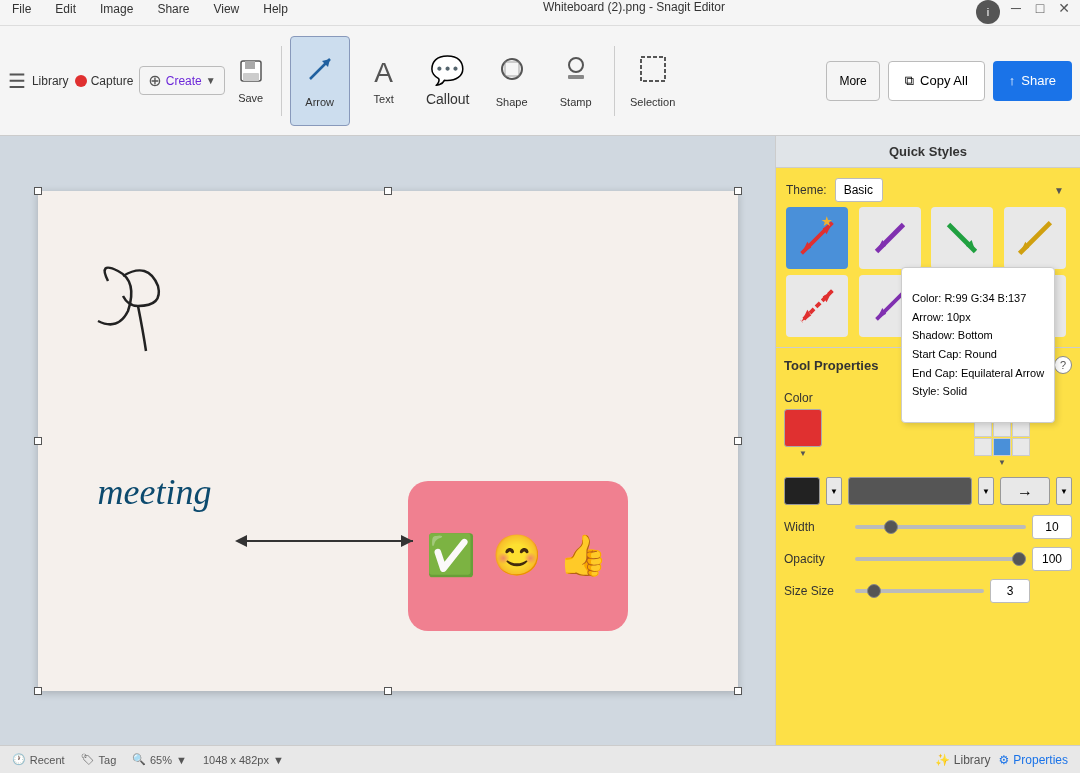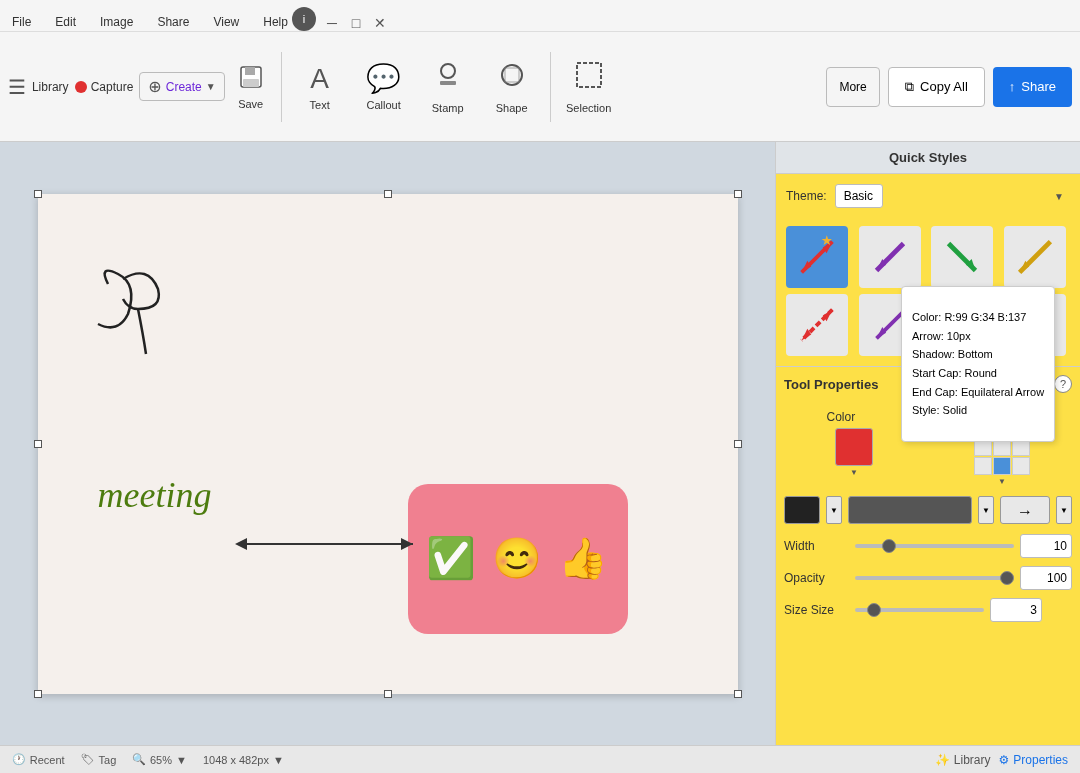--- a/index.html
+++ b/index.html
@@ -1,19 +1,19 @@
 <!DOCTYPE html>
 <html><head>
   <meta charset="utf-8">
   <style>
     * { box-sizing: border-box; margin: 0; padding: 0; }
     body { font-family: 'Segoe UI', Arial, sans-serif; font-size: 12px; background: #f0f0f0; width: 1080px; height: 773px; overflow: hidden; display: flex; flex-direction: column; }
 
     
-    .title-bar { background: #f5f5f5; height: 32px; display: flex; align-items: flex-end; padding: 0 8px; border-bottom: 1px solid #ddd; flex-shrink: 0; }
+    .title-bar { background: #f5f5f5; height: 26px; display: flex; align-items: flex-start; padding: 0 8px; border-bottom: 1px solid #ddd; flex-shrink: 0; }
     .title-bar-menu { display: flex; gap: 16px; font-size: 12px; color: #333; }
     .title-bar-menu span { cursor: pointer; padding: 2px 4px; }
     .title-bar-title { flex: 1; text-align: center; font-size: 12px; color: #333; }
     .title-bar-controls { display: flex; gap: 8px; }
     .title-bar-controls span { width: 16px; height: 16px; display: flex; align-items: center; justify-content: center; cursor: pointer; font-size: 14px; color: #555; }
     .title-bar-info { width: 24px; height: 24px; border-radius: 50%; background: #555; color: white; display: flex; align-items: center; justify-content: center; font-size: 11px; margin-right: 8px; }
 
     
     .toolbar { background: #f5f5f5; height: 110px; display: flex; align-items: center; padding: 0 8px; border-bottom: 1px solid #ccc; flex-shrink: 0; gap: 4px; }
     .toolbar-btn { display: flex; flex-direction: column; align-items: center; justify-content: center; width: 60px; height: 90px; cursor: pointer; border-radius: 4px; padding: 4px; color: #333; font-size: 11px; gap: 4px; border: none; background: transparent; }
@@ -42,21 +42,21 @@
     .handle-bl { bottom: -4px; left: -4px; }
     .handle-bm { bottom: -4px; left: calc(50% - 4px); }
     .handle-br { bottom: -4px; right: -4px; }
 
     
     .right-panel { width: 305px; background: #fde047; border-left: 1px solid #ccc; display: flex; flex-direction: column; flex-shrink: 0; }
     .panel-header { background: #e0e4e8; padding: 8px 12px; font-size: 13px; font-weight: 600; text-align: center; color: #333; border-bottom: 1px solid #ccc; }
 
     
     .quick-styles { padding: 10px; border-bottom: 1px solid #ccc; }
-    .theme-row { display: flex; align-items: center; gap: 8px; margin-bottom: 18px; }
+    .theme-row { display: flex; align-items: center; gap: 8px; margin-bottom: 5px; }
     .theme-label { font-size: 12px; color: #333; }
     .theme-select { flex: 1; padding: 4px 8px; border: 1px solid #bbb; border-radius: 3px; background: white; font-size: 12px; appearance: none; cursor: pointer; }
     .theme-select-wrap { flex: 1; position: relative; }
     .theme-select-wrap::after { content: '▼'; position: absolute; right: 6px; top: 50%; transform: translateY(-50%); font-size: 10px; pointer-events: none; color: #555; }
     .styles-grid { display: grid; grid-template-columns: repeat(4, 1fr); gap: 6px; position: relative; }
     .style-item { width: 62px; height: 62px; border-radius: 4px; background: #e8e8e8; cursor: pointer; display: flex; align-items: center; justify-content: center; font-size: 28px; overflow: hidden; }
     .style-item.active { border: 2px solid #4a90d9; background: #4a90d9; }
     .style-item svg { width: 50px; height: 50px; }
 
     
@@ -82,43 +82,44 @@
     .line-controls { display: flex; gap: 6px; align-items: center; margin-bottom: 10px; }
     .line-color-btn { width: 36px; height: 28px; background: #222; border: 1px solid #999; border-radius: 3px; cursor: pointer; }
     .dropdown-arrow { width: 16px; height: 28px; background: #e8e8e8; border: 1px solid #999; border-radius: 2px; display: flex; align-items: center; justify-content: center; cursor: pointer; font-size: 8px; }
     .arrow-end-btn { width: 50px; height: 28px; background: #e8e8e8; border: 1px solid #999; border-radius: 3px; cursor: pointer; display: flex; align-items: center; justify-content: center; font-size: 16px; }
 
     
     .slider-row { display: flex; align-items: center; margin-bottom: 8px; gap: 6px; }
     .slider-label { font-size: 12px; color: #333; min-width: 65px; }
     .slider { flex: 1; -webkit-appearance: none; height: 4px; background: #bbb; border-radius: 2px; outline: none; }
     .slider::-webkit-slider-thumb { -webkit-appearance: none; width: 14px; height: 14px; border-radius: 50%; background: #555; cursor: pointer; border: 1px solid #888; }
-    .slider-value { width: 52px; height: 24px; text-align: right; border: 1px solid #bbb; border-radius: 3px; padding: 2px 4px; font-size: 12px; background: white; }
+    .slider-value { width: 40px; height: 24px; text-align: center; border: 1px solid #bbb; border-radius: 3px; padding: 2px 4px; font-size: 12px; background: white; }
 
     
     .status-bar { background: #e8e8e8; height: 28px; display: flex; align-items: center; padding: 0 12px; border-top: 1px solid #ccc; gap: 16px; font-size: 11px; color: #555; flex-shrink: 0; }
     .status-bar-left { display: flex; align-items: center; gap: 16px; }
     .status-bar-right { margin-left: auto; display: flex; align-items: center; gap: 8px; }
     .effects-btn { display: flex; align-items: center; gap: 4px; cursor: pointer; color: #555; font-size: 12px; }
     .properties-btn { display: flex; align-items: center; gap: 4px; cursor: pointer; color: #1a73e8; font-size: 12px; font-weight: 500; }
-    .meeting-text { position: absolute; top: 280px; left: 60px; font-size: 36px; color: #4d7c0f; font-style: italic; font-family: cursive; }
+    .meeting-text { position: absolute; top: 280px; left: 60px; font-size: 36px; color: #0c4a6e; font-style: italic; font-family: cursive; }
     .pink-box { position: absolute; top: 290px; left: 370px; width: 220px; height: 150px; background: #f08090; border-radius: 20px; display: flex; align-items: center; justify-content: center; gap: 16px; font-size: 40px; }
   </style>
 </head>
 <body>
 
 <div class="title-bar">
   <div class="title-bar-menu">
     <span>File</span>
     <span>Edit</span>
     <span>Image</span>
     <span>Share</span>
     <span>View</span>
     <span>Help</span>
   </div>
+  <div class="title-bar-title">Whiteboard (2).png - Snagit Editor</div>
   <div class="title-bar-info">i</div>
   <div class="title-bar-controls">
     <span>─</span>
     <span>□</span>
     <span>✕</span>
   </div>
 </div>
 
 <div class="toolbar">
 
@@ -142,49 +143,58 @@
         <rect x="4" y="4" width="20" height="20" rx="2" stroke="#555" stroke-width="1.5" fill="white"></rect>
         <rect x="8" y="4" width="10" height="8" fill="#aaa"></rect>
         <rect x="6" y="16" width="16" height="8" rx="1" fill="#ccc"></rect>
       </svg>
     </div>
     <span style="font-size:11px;color:#333;">Save</span>
   </div>
 
   <div class="toolbar-sep"></div>
 
+  <button class="toolbar-btn active">
+    <span class="icon">
+      <svg width="32" height="32" viewBox="0 0 32 32">
+        <line x1="6" y1="26" x2="26" y2="6" stroke="#2060a0" stroke-width="2.5"></line>
+        <polygon points="26,6 18,8 24,14" fill="#2060a0"></polygon>
+      </svg>
+    </span>
+    <span style="font-size:11px;">Arrow</span>
+  </button>
 
   <button class="toolbar-btn">
     <span class="icon" style="font-size:28px;color:#555;">A</span>
     <span style="font-size:11px;">Text</span>
   </button>
 
   <button class="toolbar-btn">
     <span class="icon" style="font-size:28px;color:#555;">💬</span>
-    <span style="font-size:11px;">Callout</span>
+    <span style="font-size:14px;">Callout</span>
+  </button>
+
+  <button class="toolbar-btn">
+    <span class="icon">
+      <svg width="32" height="32" viewBox="0 0 32 32">
+        <circle cx="16" cy="16" r="10" stroke="#555" stroke-width="2" fill="none"></circle>
+        <rect x="9" y="9" width="14" height="14" stroke="#888" stroke-width="1.5" fill="none" opacity="0.5"></rect>
+      </svg>
+    </span>
+    <span style="font-size:11px;">Shape</span>
   </button>
 
   <button class="toolbar-btn">
     <span class="icon">
       <svg width="32" height="32" viewBox="0 0 32 32">
         <circle cx="16" cy="12" r="7" stroke="#555" stroke-width="2" fill="none"></circle>
         <rect x="8" y="22" width="16" height="4" rx="1" fill="#888"></rect>
       </svg>
     </span>
     <span style="font-size:11px;">Stamp</span>
-  </button>
-
-  <button class="toolbar-btn">
-    <span class="icon">
-      <svg width="32" height="32" viewBox="0 0 32 32">
-        <circle cx="16" cy="16" r="10" stroke="#555" stroke-width="2" fill="none"></circle>
-        <rect x="9" y="9" width="14" height="14" stroke="#888" stroke-width="1.5" fill="none" opacity="0.5"></rect>
-      </svg>
-    </span>
-    <span style="font-size:11px;">Shape</span>
   </button>
 
   <div class="toolbar-sep"></div>
 
   <button class="toolbar-btn">
     <span class="icon">
       <svg width="32" height="32" viewBox="0 0 32 32">
         <rect x="4" y="4" width="24" height="24" stroke="#555" stroke-width="2" fill="none" stroke-dasharray="4,2"></rect>
       </svg>
     </span>
@@ -334,21 +344,21 @@
       </div>
     </div>
 
     <div class="tool-props">
       <div class="tool-props-header">
         <span class="tool-props-title">Tool Properties</span>
         <div class="help-btn">?</div>
       </div>
 
       <div class="props-row">
-        <div style="display:flex;flex-direction:column;align-items:center;gap:4px;flex:1;">
+        <div style="display:flex;flex-direction:column;align-items:flex-start;gap:4px;flex:1;">
           <span class="props-label">Color</span>
           <div style="display:flex;flex-direction:column;align-items:center;gap:2px;">
             <div class="color-swatch"></div>
             <span class="swatch-arrow">▼</span>
           </div>
         </div>
         <div style="display:flex;flex-direction:column;align-items:center;gap:4px;flex:1;">
           <span class="props-label">Shadow</span>
           <div style="display:flex;flex-direction:column;align-items:center;gap:2px;">
             <div class="shadow-grid">

